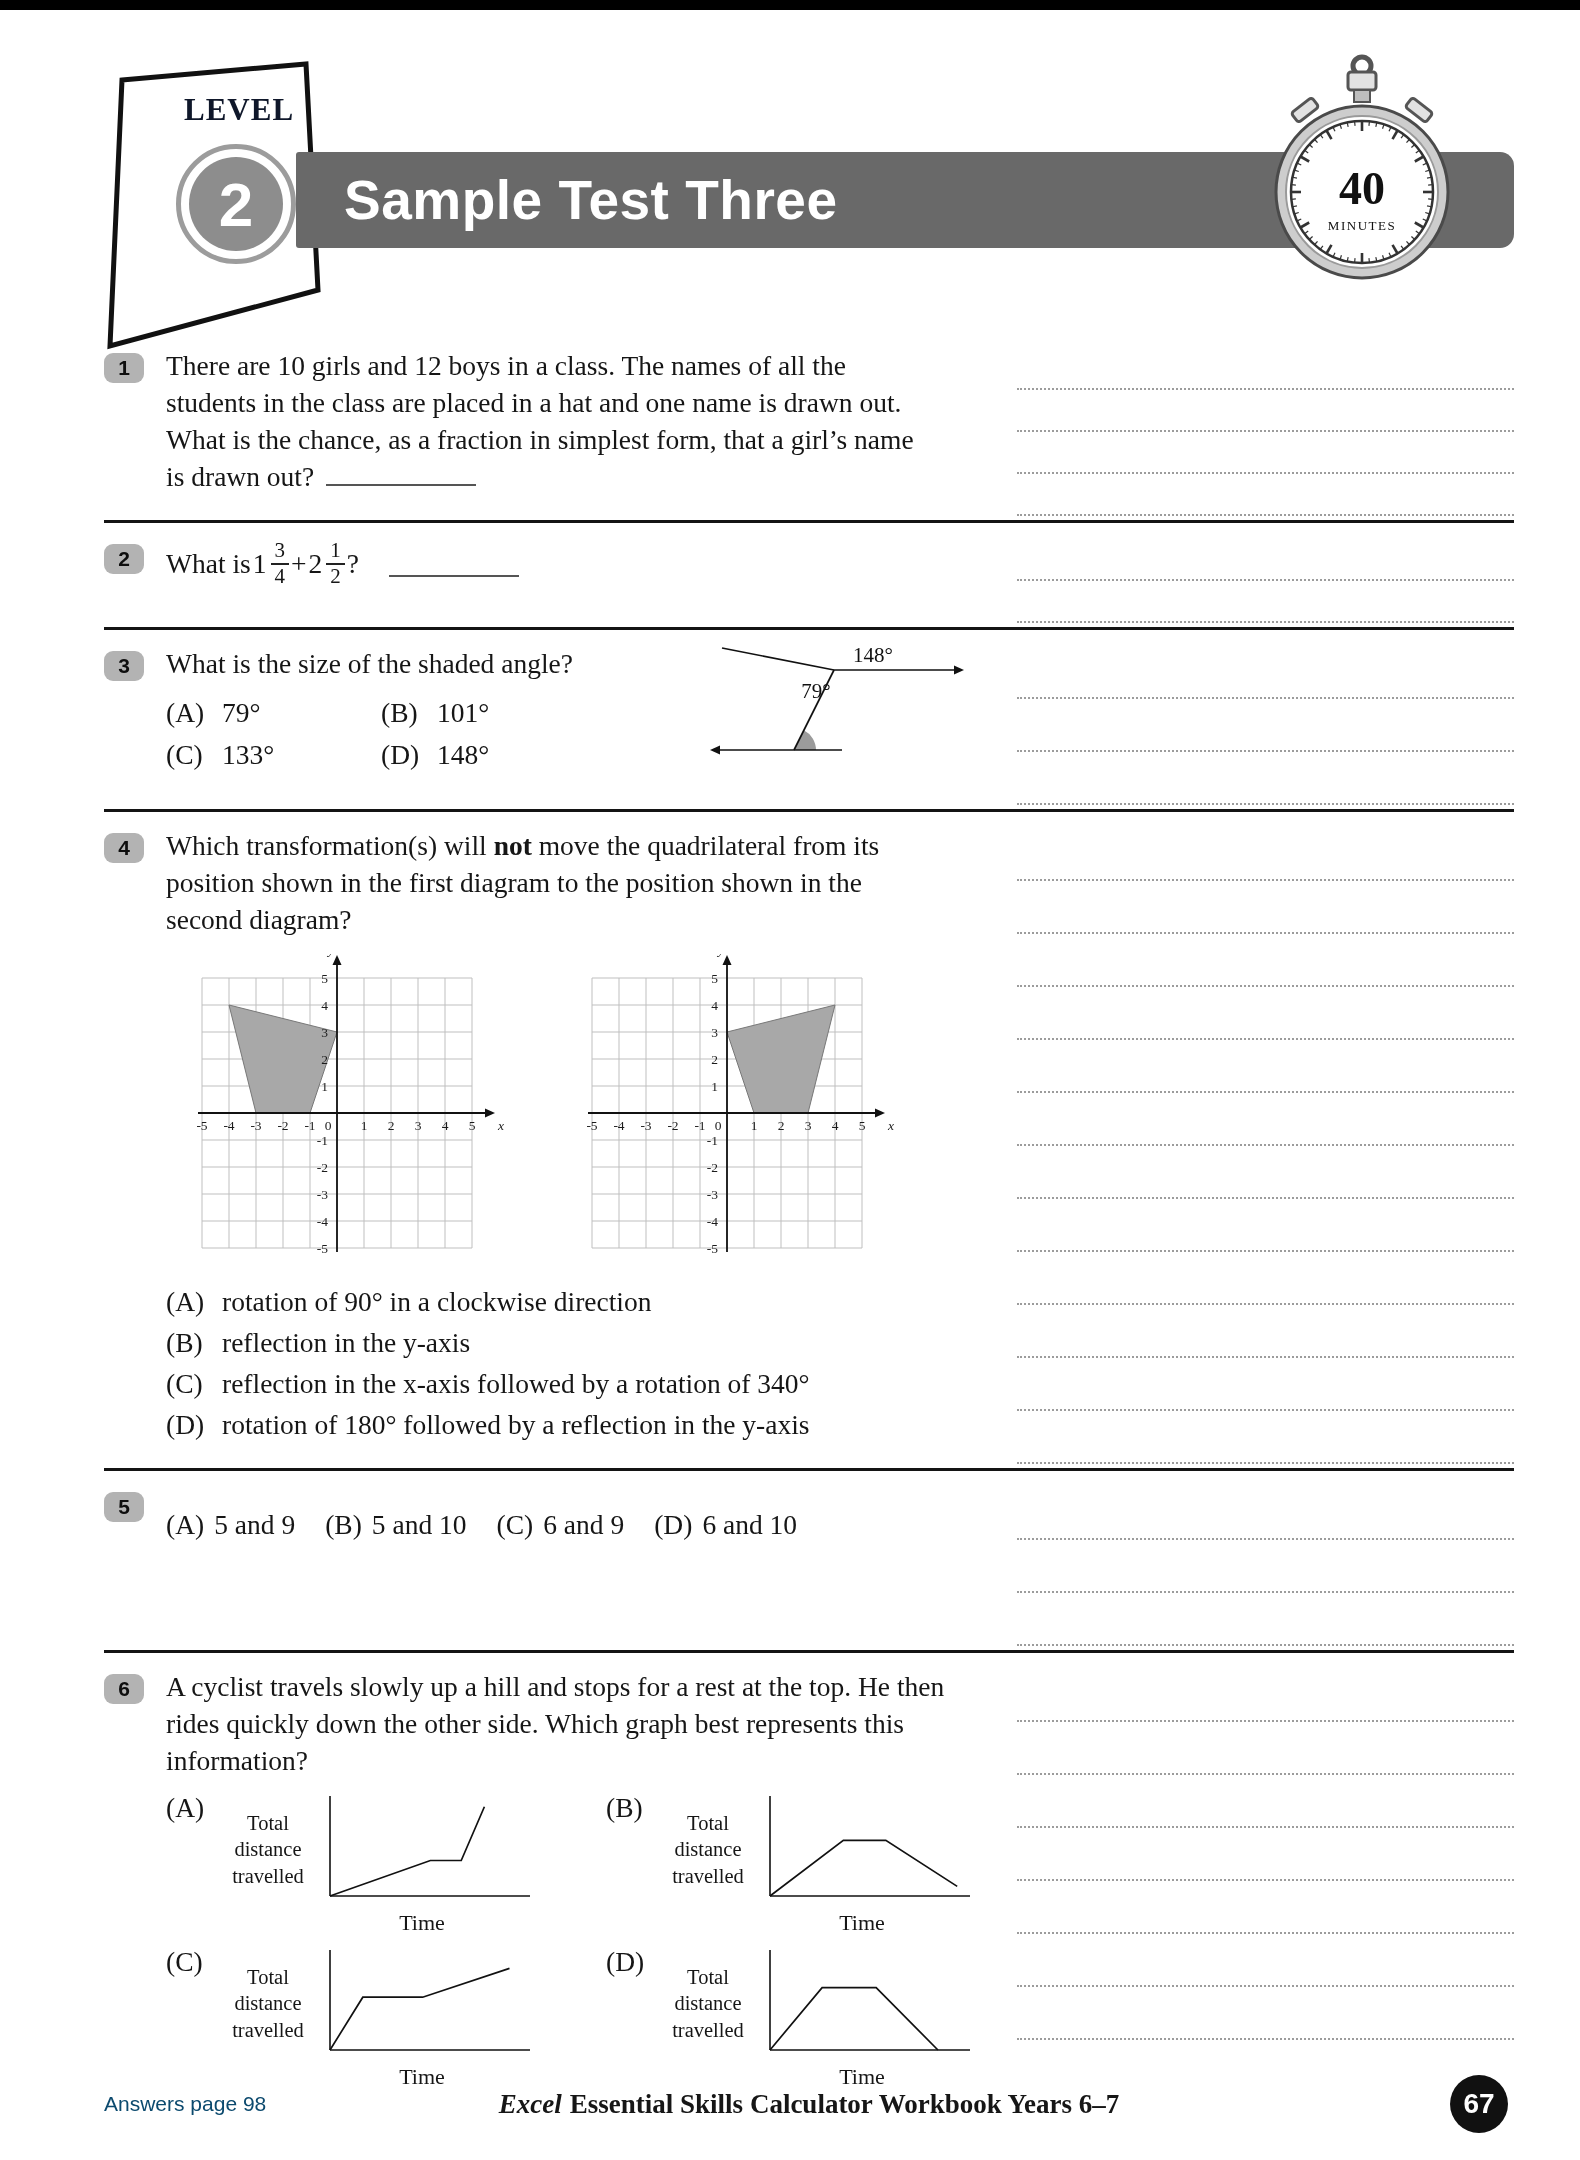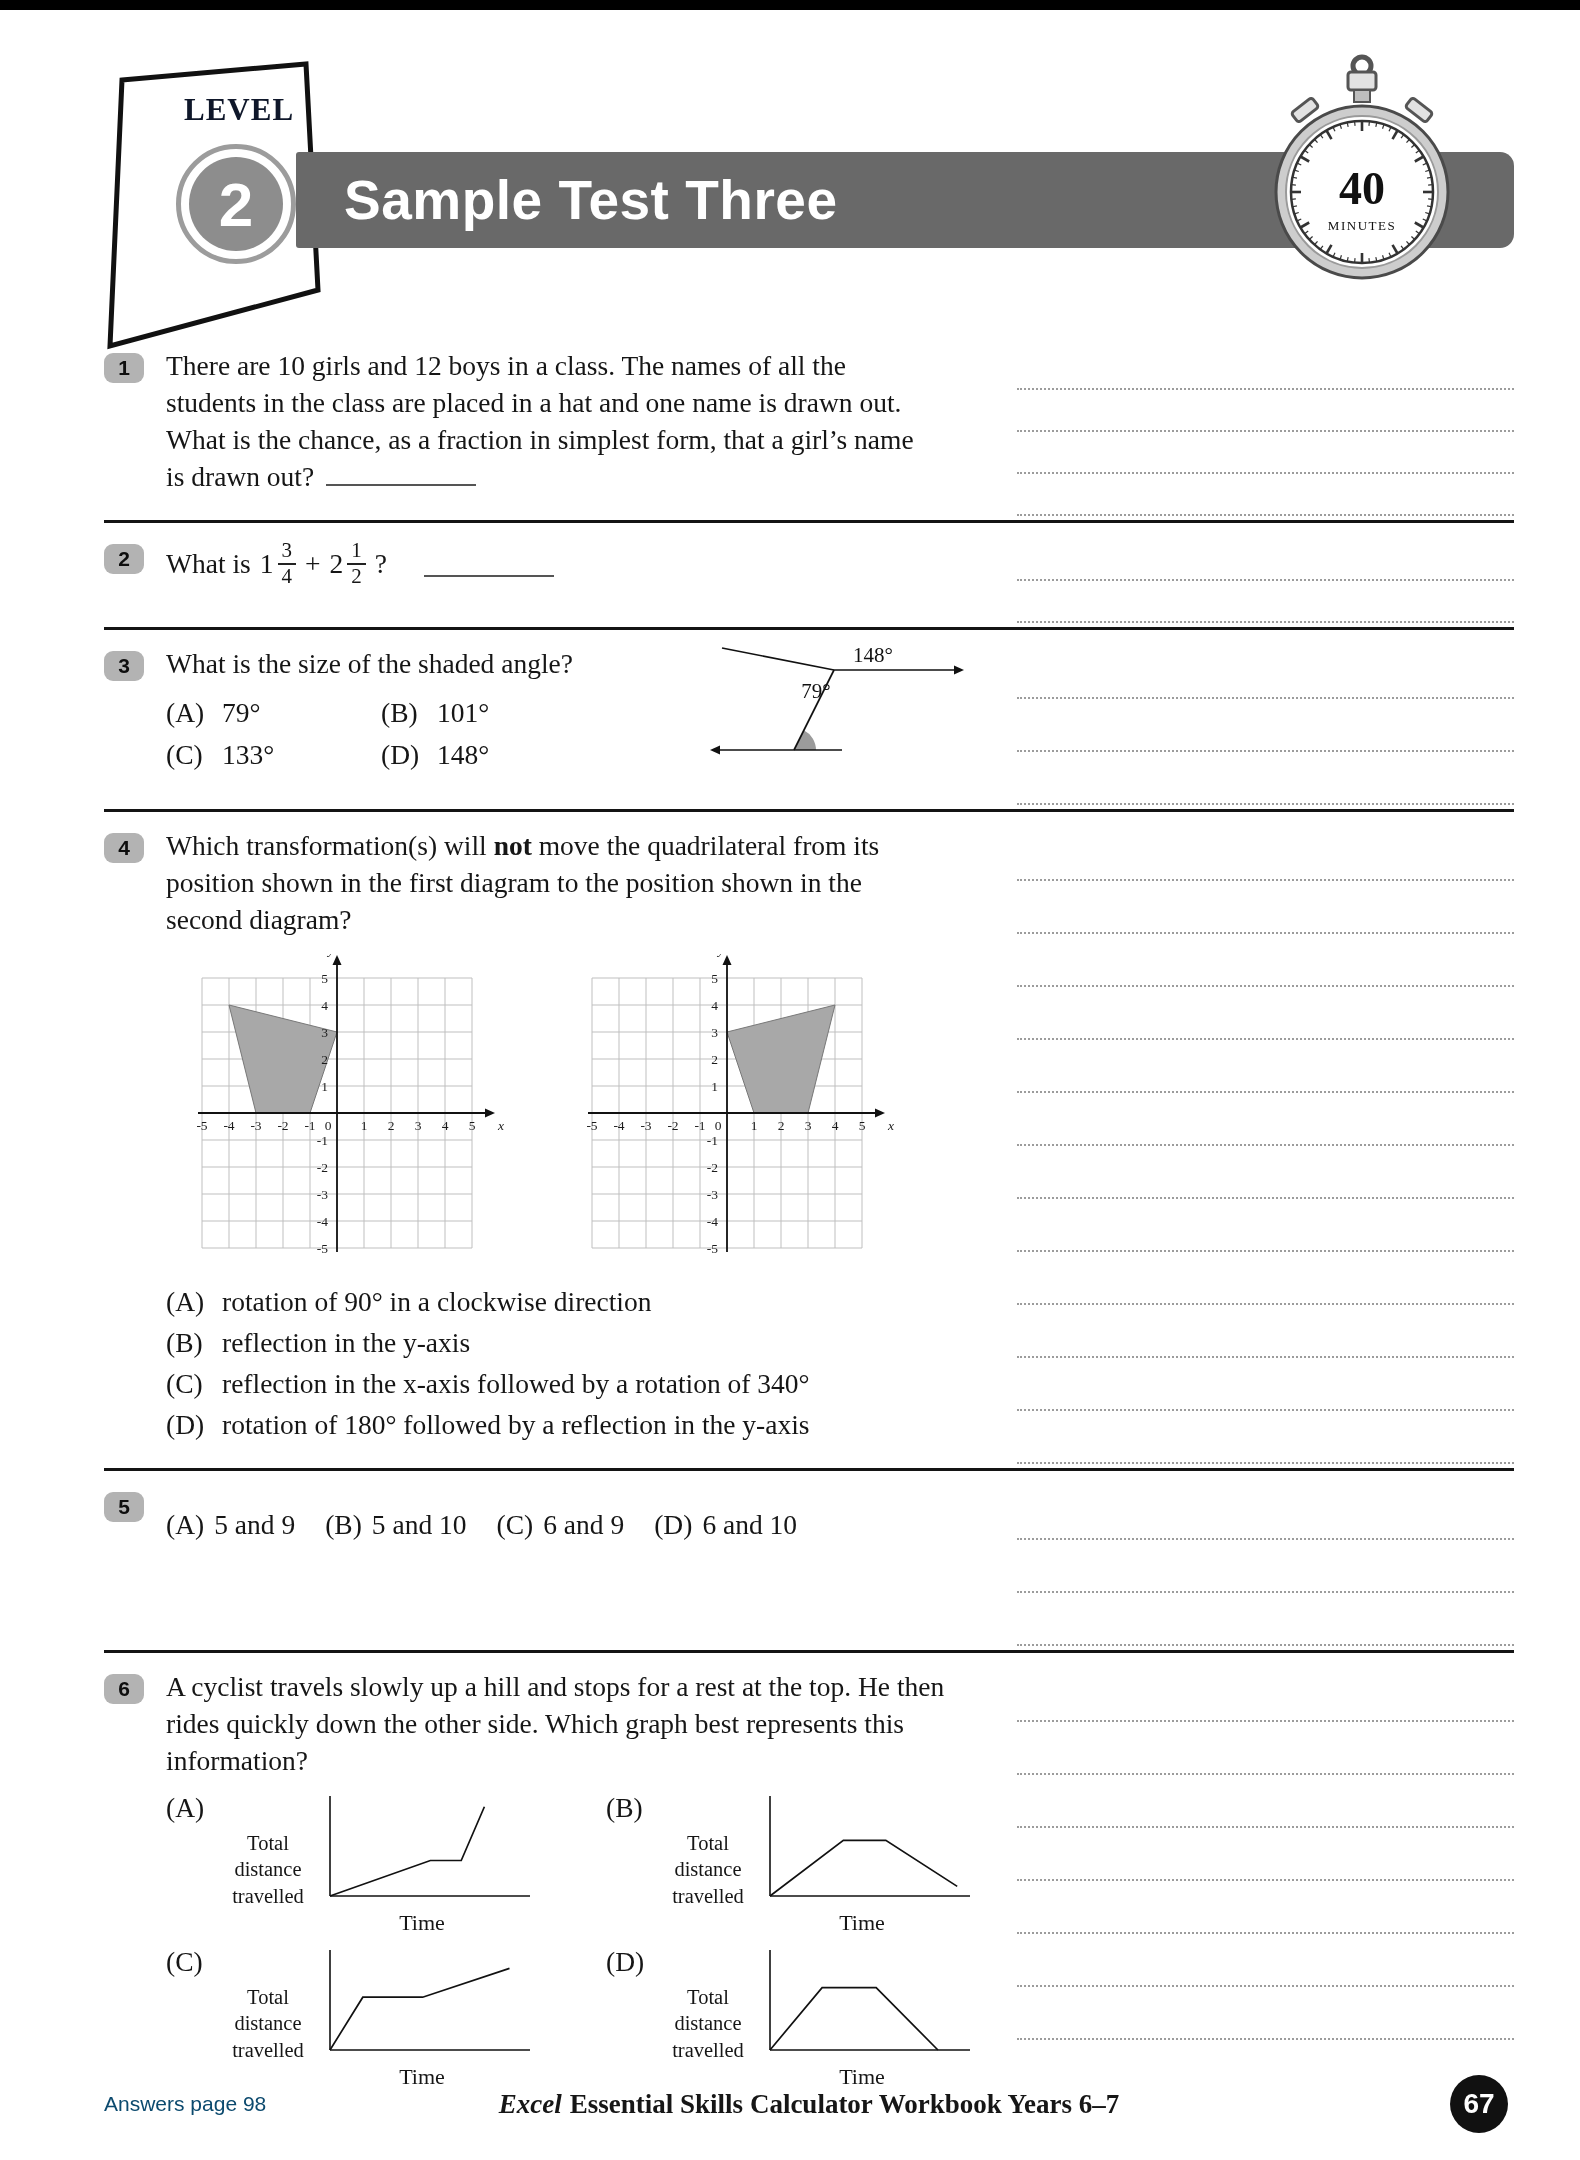--- a/index.html
+++ b/index.html
@@ -34,21 +34,21 @@
   .q-text-mid{max-width:720px}
   .q-text-wide{max-width:835px}
   .q-answers{flex:0 0 497px;margin-left:8px}
   .ans-line{height:53px;border-bottom:2px dotted #9c9c9c}
   .lines-tight .ans-line{height:42px}
   .divider{border:none;border-top:3px solid #141414;height:0}
   .blank{display:inline-block;width:150px;border-bottom:2px solid #555;height:26px;margin-left:12px;vertical-align:baseline}
   .blank-q2{width:130px;margin-left:28px}
 
   
-  .mathline{display:flex;align-items:center;gap:9px;font-size:27.5px}
+  .mathline{display:flex;align-items:center;gap:2px;font-size:27.5px}
   .mixed{display:inline-flex;align-items:center;gap:4px}
   .frac{display:inline-flex;flex-direction:column;align-items:center;font-size:21px;line-height:1.12}
   .frac .num{border-bottom:2px solid #222;padding:0 4px}
 
   
   .opt{display:flex}
   .opt-label{width:56px;flex:0 0 56px}
   .opt-grid{display:grid;grid-template-columns:215px 250px;row-gap:10px;margin-top:14px;font-size:27.5px}
   .opt-list{margin-top:8px;font-size:27.5px}
   .opt-list .opt{margin-bottom:9px}
@@ -58,21 +58,21 @@
   
   .angle-diagram{position:absolute;left:500px;top:-14px}
 
   
   .grids{display:flex;gap:50px;margin:15px 0 8px}
 
   
   .graphs-grid{display:grid;grid-template-columns:440px 400px;row-gap:8px;margin-top:10px}
   .graph-cell{display:flex}
   .g-label{font-size:27.5px;width:52px;flex:0 0 52px;padding-top:2px}
-  .g-row{display:flex;align-items:flex-end}
+  .g-row{display:flex;align-items:center}
   .g-ylabel{width:100px;text-align:center;font-size:20.5px;line-height:1.3}
   .g-xlabel{margin-left:100px;width:208px;text-align:center;font-size:22px}
 
   
   .page-footer{position:absolute;left:104px;right:66px;bottom:26px;height:60px;display:flex;align-items:center}
   .answers-note{font-family:"Liberation Sans",sans-serif;font-size:21px;color:#0c4a6e}
   .series-title{position:absolute;left:50%;transform:translateX(-50%);font-weight:bold;font-size:27px;white-space:nowrap}
   .series-title em{font-style:italic;margin-right:8px}
   .page-circle{position:absolute;right:6px;width:58px;height:58px;background:#111;border-radius:50%;color:#fff;
                display:flex;align-items:center;justify-content:center;font-family:"Liberation Sans",sans-serif;

